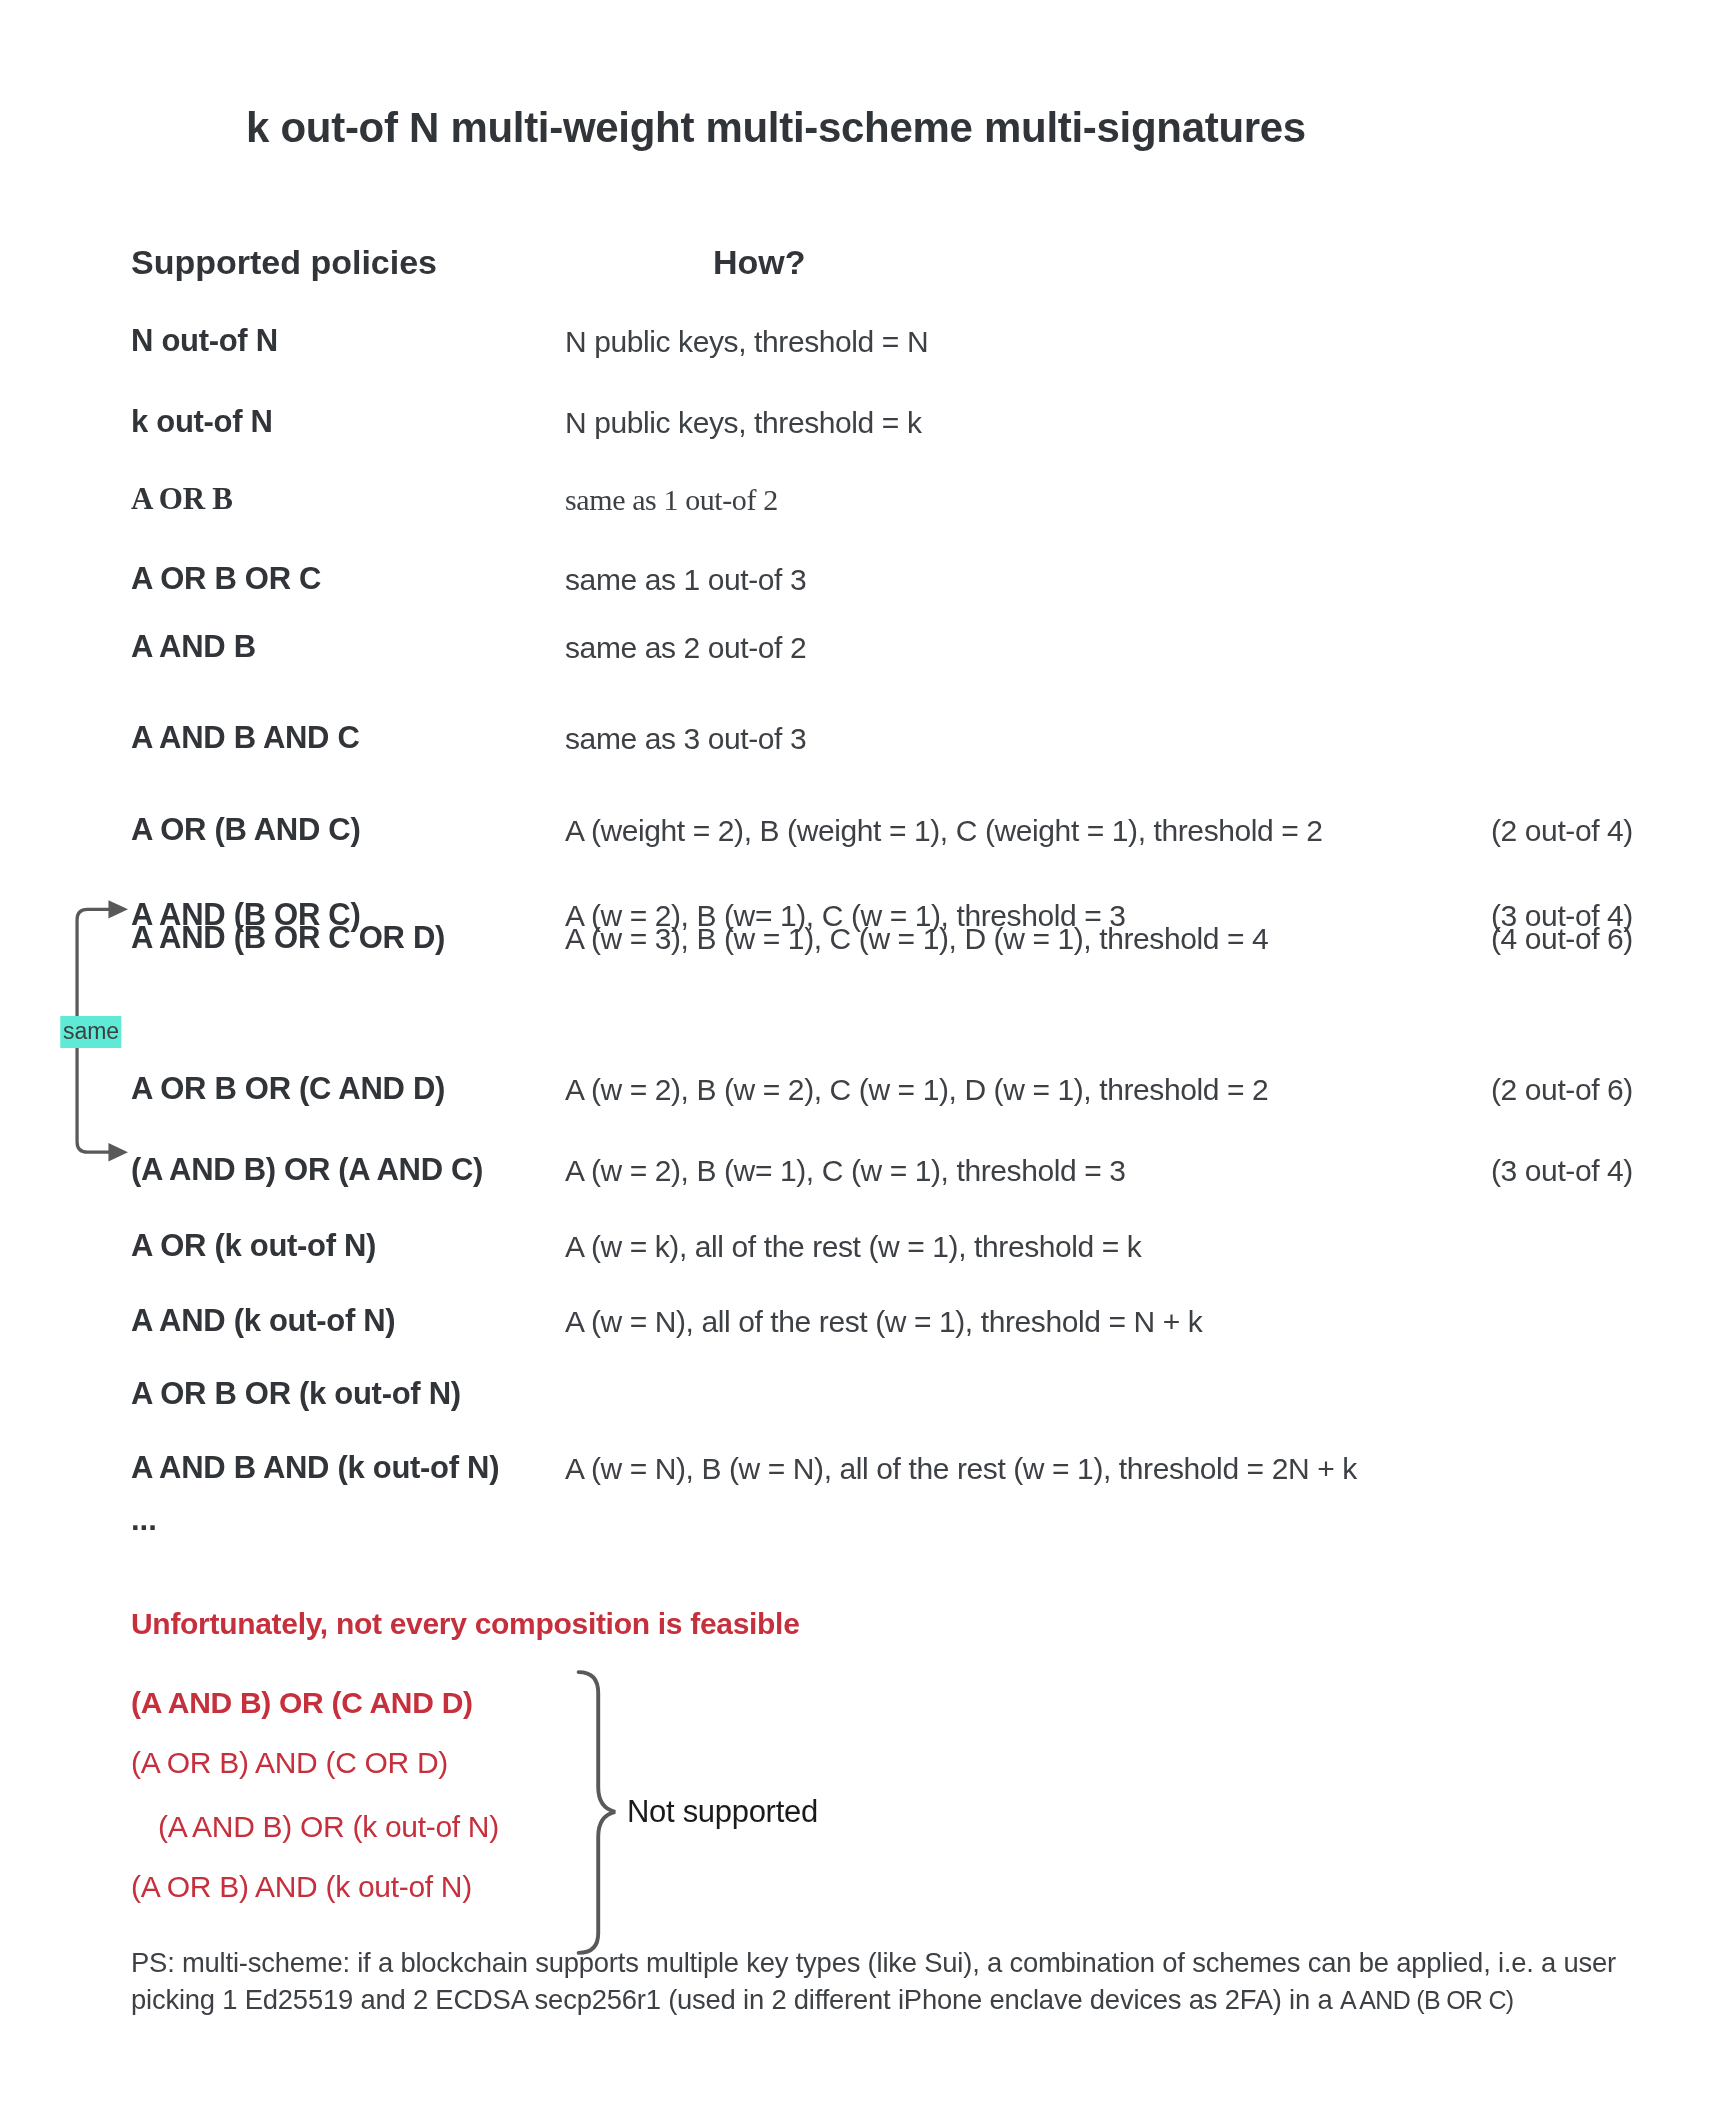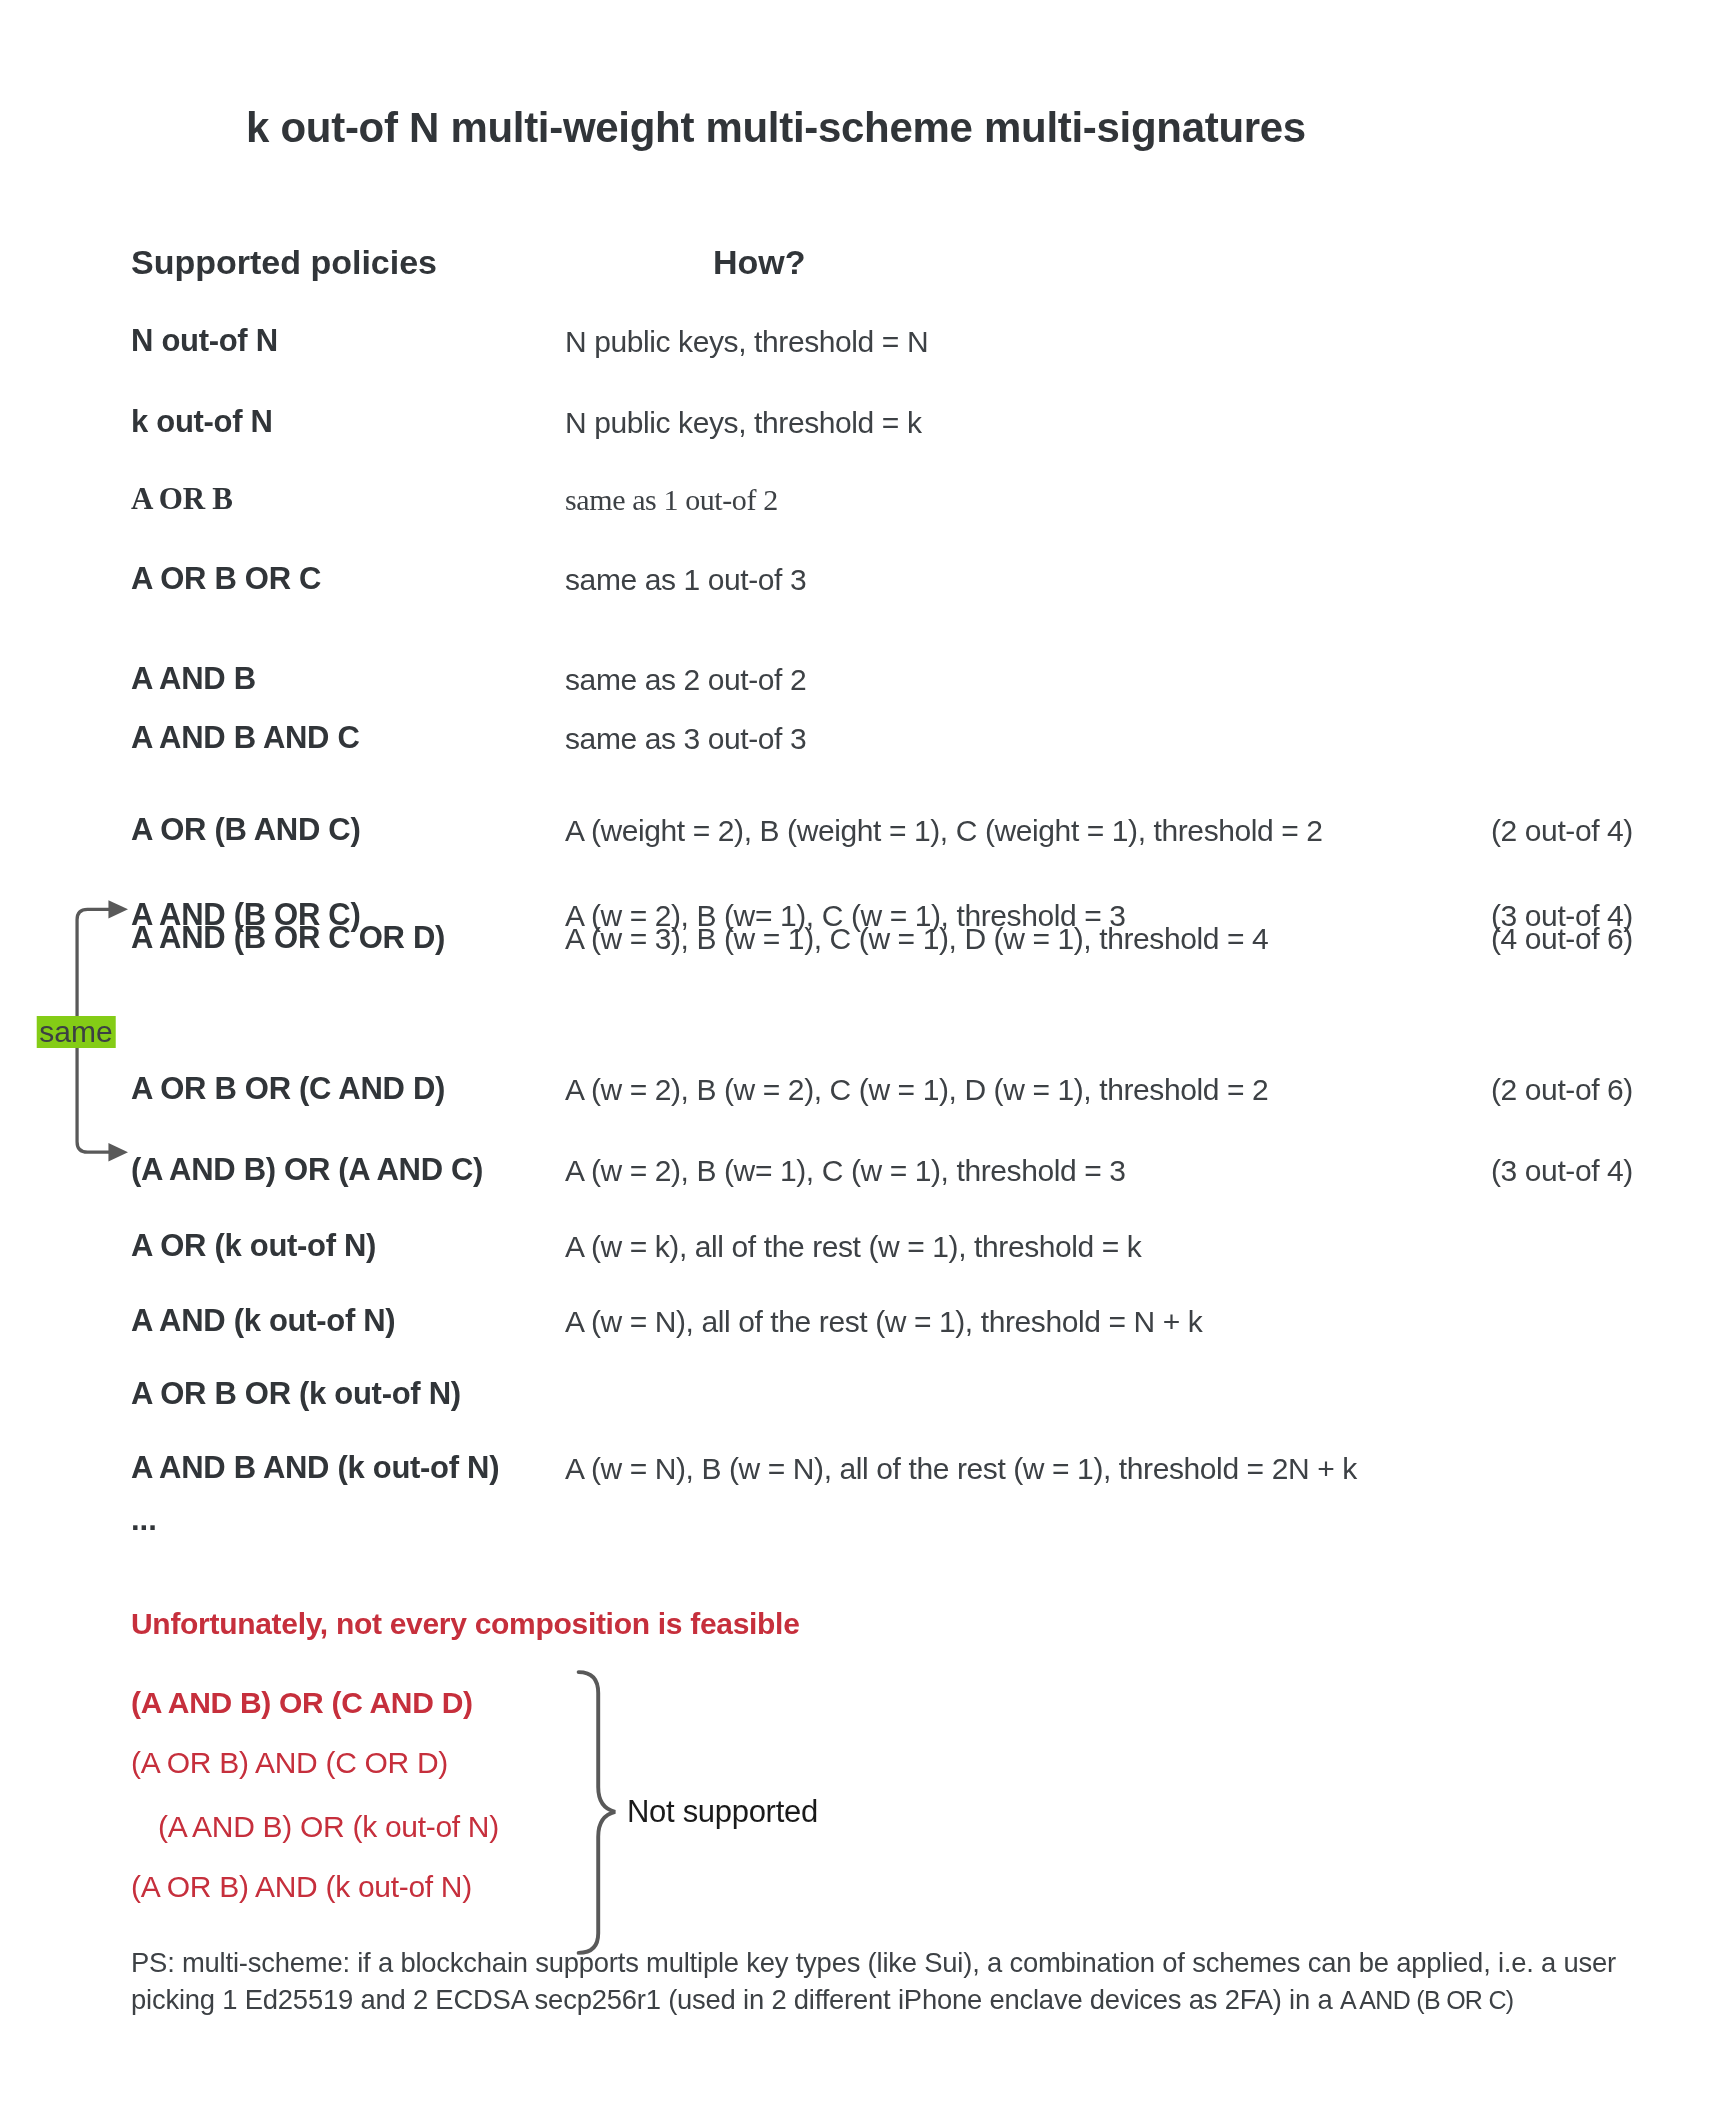--- a/index.html
+++ b/index.html
@@ -45,24 +45,24 @@
     position:absolute;left:1491px;top:1.3px;
     font-size:30px;font-weight:400;color:var(--body-ink);
     line-height:37px;letter-spacing:-0.4px;white-space:nowrap;
   }
   #ellipsis{
     left:131px;top:1502px;
     font-size:31px;font-weight:700;color:var(--ink);
   }
   #overlay-svg{left:0;top:0;pointer-events:none;}
   #same-label{
-    left:76px;top:1016px;
+    left:91px;top:1016px;
     transform:translateX(-50%);
-    background:#84cc16;
-    font-size:30px;color:#3c4043;
+    background:#5eead4;
+    font-size:23px;color:#3c4043;
     padding:1.3px 2.6px;line-height:29px;
   }
   #infeasible-heading{
     left:131px;top:1605px;
     font-size:30px;color:var(--red);
     line-height:37px;letter-spacing:-0.3px;white-space:nowrap;font-weight:bold;
   }
   .infeasible-item{
     position:absolute;left:131px;
     font-size:30px;color:var(--red);
@@ -104,21 +104,21 @@
     <div class="row" style="top: 480px; font-family: Liberation Serif, serif;">
     <span class="policy">A OR B</span>
     <span class="how">same as 1 out-of 2</span>
     <span class="note"></span>
   </div>
     <div class="row" style="top: 560px;">
     <span class="policy">A OR B OR C</span>
     <span class="how">same as 1 out-of 3</span>
     <span class="note"></span>
   </div>
-    <div class="row" style="top: 660px; text-align: right;">
+    <div class="row" style="top: 628px; text-align: right;">
     <span class="policy">A AND B</span>
     <span class="how">same as 2 out-of 2</span>
     <span class="note"></span>
   </div>
     <div class="row" style="top: 719px;">
     <span class="policy">A AND B AND C</span>
     <span class="how">same as 3 out-of 3</span>
     <span class="note"></span>
   </div>
     <div class="row" style="top: 811px;">

